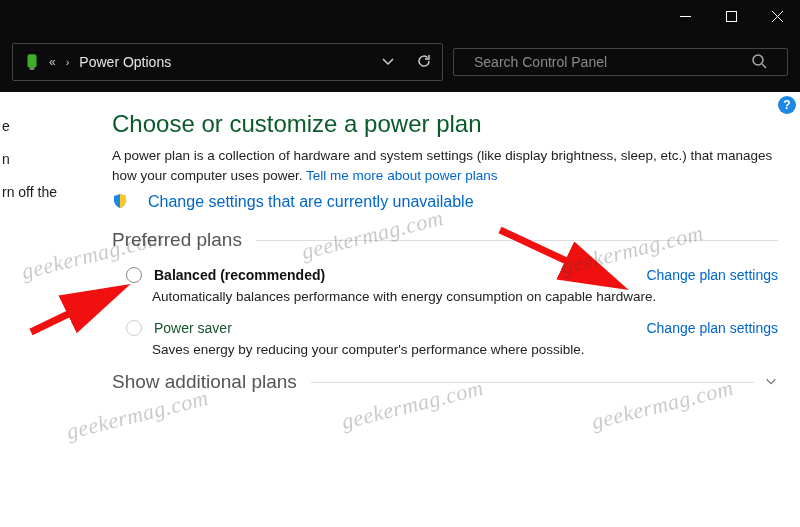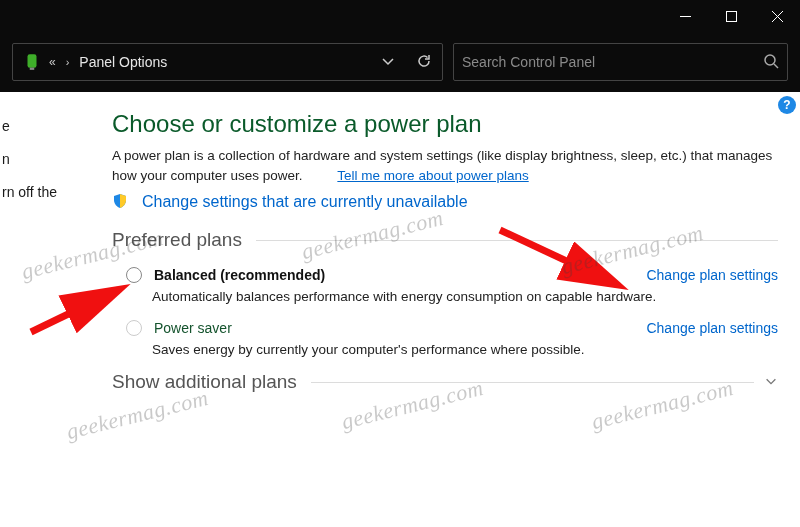--- a/index.html
+++ b/index.html
@@ -12,36 +12,36 @@
   .titlebar .ctrl { width: 46px; height: 32px; display:flex; align-items:center; justify-content:center; color:#fff; }
   .titlebar .ctrl svg { width:11px; height:11px; stroke:#fff; stroke-width:1; fill:none; }
 
   
   .addressbar { height: 60px; background: #0b0b0b; display:flex; align-items:center; padding: 0 12px; gap:10px; }
   .addr-box { flex:1; height:38px; border:1px solid #444; border-radius:2px; display:flex; align-items:center; padding:0 10px; color:#e6e6e6; font-size:14px; gap:8px; }
   .addr-box .icon-slot { width:18px; height:18px; display:flex; align-items:center; justify-content:center; }
   .addr-box .chev { color:#ccc; font-size:11px; margin:0 2px; }
   .addr-box .spacer { flex:1; }
   .addr-box .nav-icn { width:16px; height:16px; }
-  .search-box { width:335px; height:38px; border:1px solid #444; border-radius:2px; display:flex; align-items:center; padding:0 8px; color:#8a8a8a; font-size:14px; }
+  .search-box { width:335px; height:28px; border:1px solid #444; border-radius:2px; display:flex; align-items:center; padding:0 20px; color:#8a8a8a; font-size:14px; }
   .search-box .pl { flex:1; }
   .search-box .mag { width:16px; height:16px; }
 
   
   .body-area { flex:1; background:#fff; display:flex; position:relative; overflow:hidden; }
 
   .leftpane { width:72px; padding:18px 0 0 0; color:#1a1a1a; font-size:14px; line-height:33px; white-space:nowrap; overflow:hidden; }
   .leftpane div { padding-left:2px; }
 
   .main { flex:1; padding:18px 22px 0 40px; position:relative; }
   .page-title { color:#0a5a2a; font-size:24px; font-weight:400; margin-bottom:8px; }
   .desc { font-size:13.5px; color:#222; line-height:1.45; margin-bottom:8px; }
-  .link { color:#0066cc; text-decoration:underline; cursor:pointer;margin-left:31px; }
+  .link { color:#0066cc; cursor:pointer; }
   .link-nound { color:#0066cc; cursor:pointer; }
-  .shield-row { display:flex; align-items:flex-start; gap:14px; margin:6px 0 18px 0; }
+  .shield-row { display:flex; align-items:flex-start; gap:20px; margin:6px 0 18px 0; }
   .shield-row .shield { width:16px; height:16px; }
 
   .section-head { display:flex; align-items:center; color:#555; font-size:19px; margin-top:8px; }
   .section-head .line { flex:1; height:1px; background:#dcdcdc; margin-left:14px; }
   .section-head .chev-down { margin-left:10px; color:#666; font-size:13px; }
 
   .plan { margin:16px 0 8px 14px; }
   .plan-row { display:flex; align-items:center; justify-content:space-between; }
   .plan-left { display:flex; align-items:center; gap:12px; }
   .radio { width:16px; height:16px; border:1.5px solid #888; border-radius:50%; display:inline-block; position:relative; }
@@ -86,21 +86,21 @@
   <div class="addressbar">
     <div class="addr-box">
       <span class="icon-slot">
         <svg viewBox="0 0 16 16">
             <rect x="4" y="1" width="8" height="12" rx="2" fill="#3fae2a"></rect>
             <rect x="6" y="13" width="4" height="2" fill="#888"></rect>
           </svg>
       </span>
       <span style="color:#ccc;font-size:12px;">«</span>
       <span class="chev">›</span>
-      <span>Panel Options</span>
+      <span>Power Options</span>
       <span class="spacer"></span>
       <span>
         <svg class="nav-icn" viewBox="0 0 16 16">
             <path d="M3 6l5 5 5-5" stroke="#ccc" stroke-width="1.5" fill="none"></path>
           </svg>
       </span>
       <span style="margin-left:12px;">
         <svg class="nav-icn" viewBox="0 0 16 16">
             <path d="M13 8a5 5 0 1 1-1.5-3.5M13 2v4h-4" stroke="#ccc" stroke-width="1.5" fill="none"></path>
           </svg>
@@ -158,21 +158,21 @@
       </div>
 
       <div class="plan">
         <div class="plan-row">
           <div class="plan-left">
             <span class="radio" style="border-color:#ccc"></span>
             <span class="plan-name disabled">Power saver</span>
           </div>
           <span class="change-link">Change plan settings</span>
         </div>
-        <div class="plan-desc">Saves energy by currently your computer's performance where possible.</div>
+        <div class="plan-desc">Saves energy by reducing your computer's performance where possible.</div>
       </div>
 
       <div class="section-head" style="margin-top:14px;align-items:center;">
         <span>Show additional plans</span>
         <span class="line"></span>
         <span class="chev-down">
           <svg width="14" height="14" viewBox="0 0 16 16">
               <path d="M3 6l5 5 5-5" stroke="#777" stroke-width="1.5" fill="none"></path>
             </svg>
         </span>

